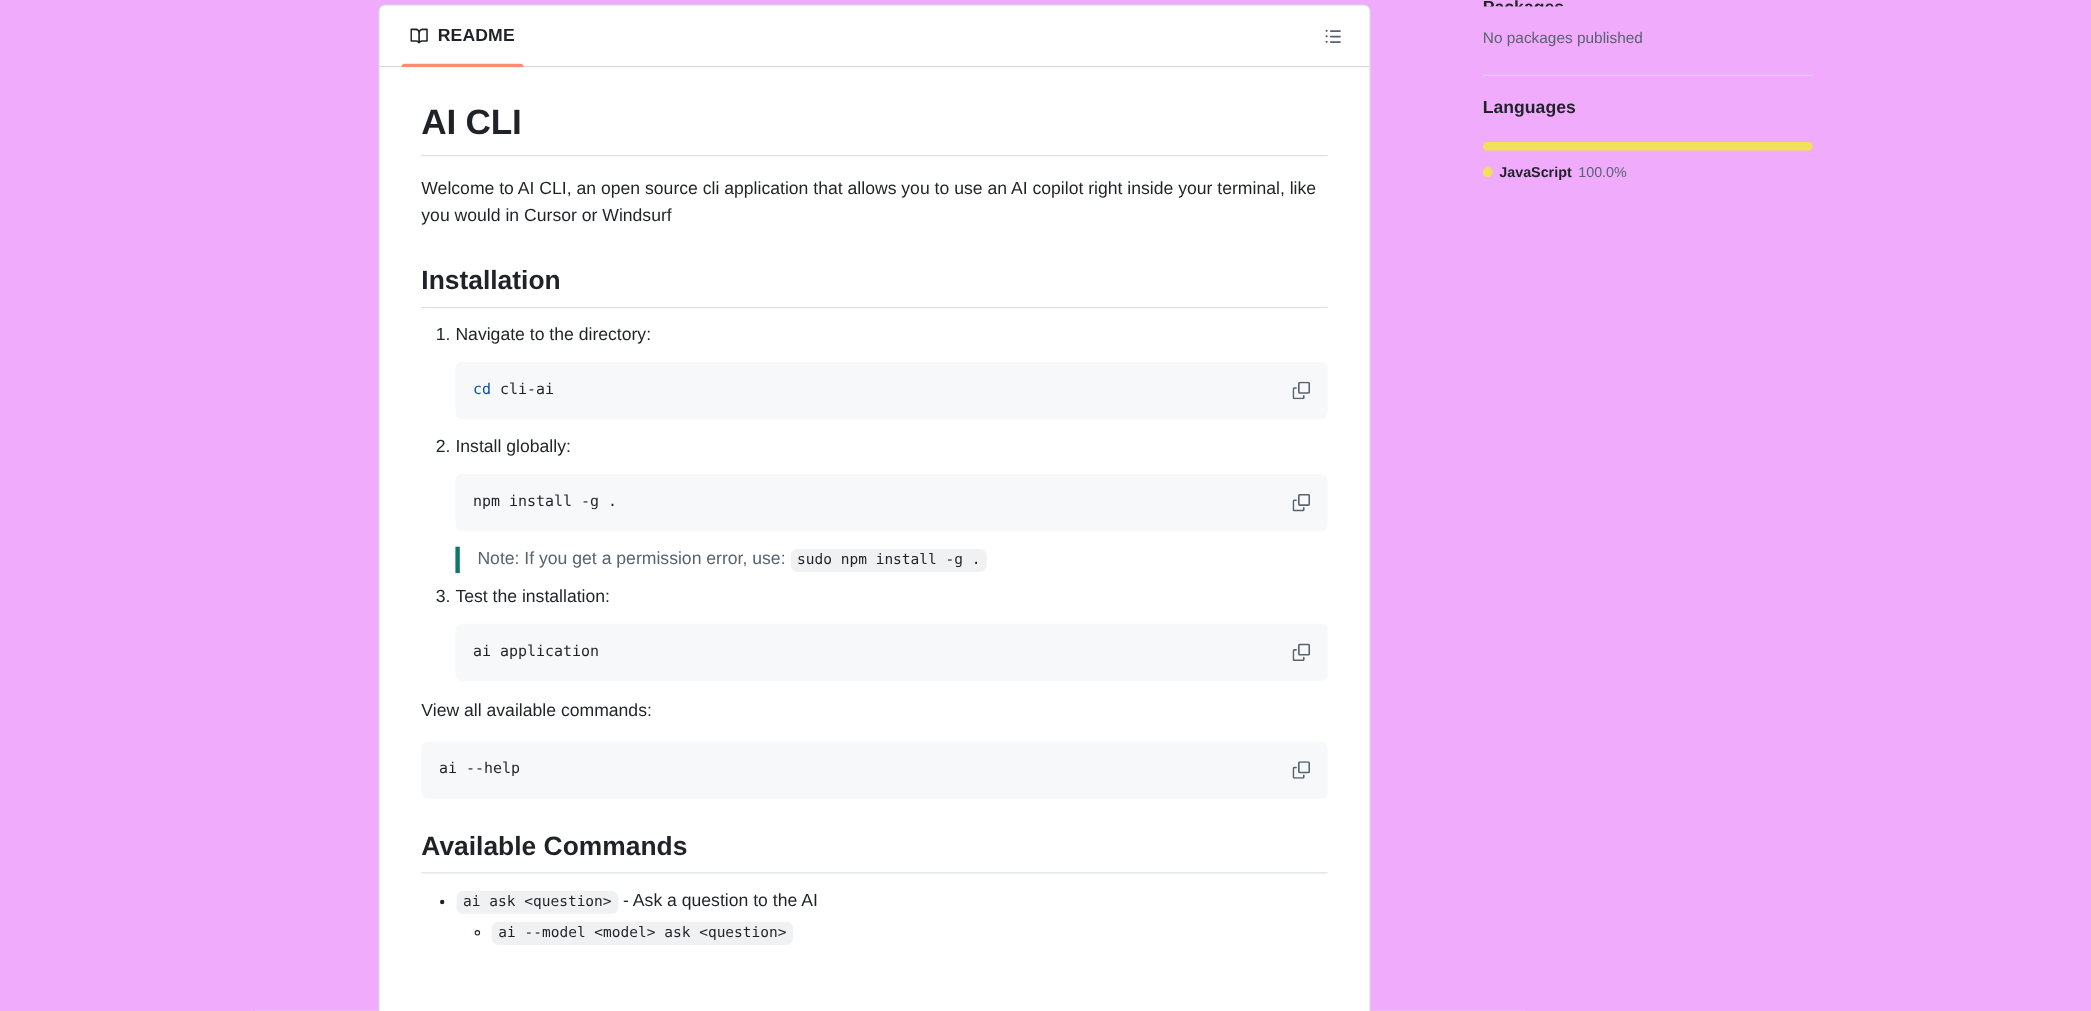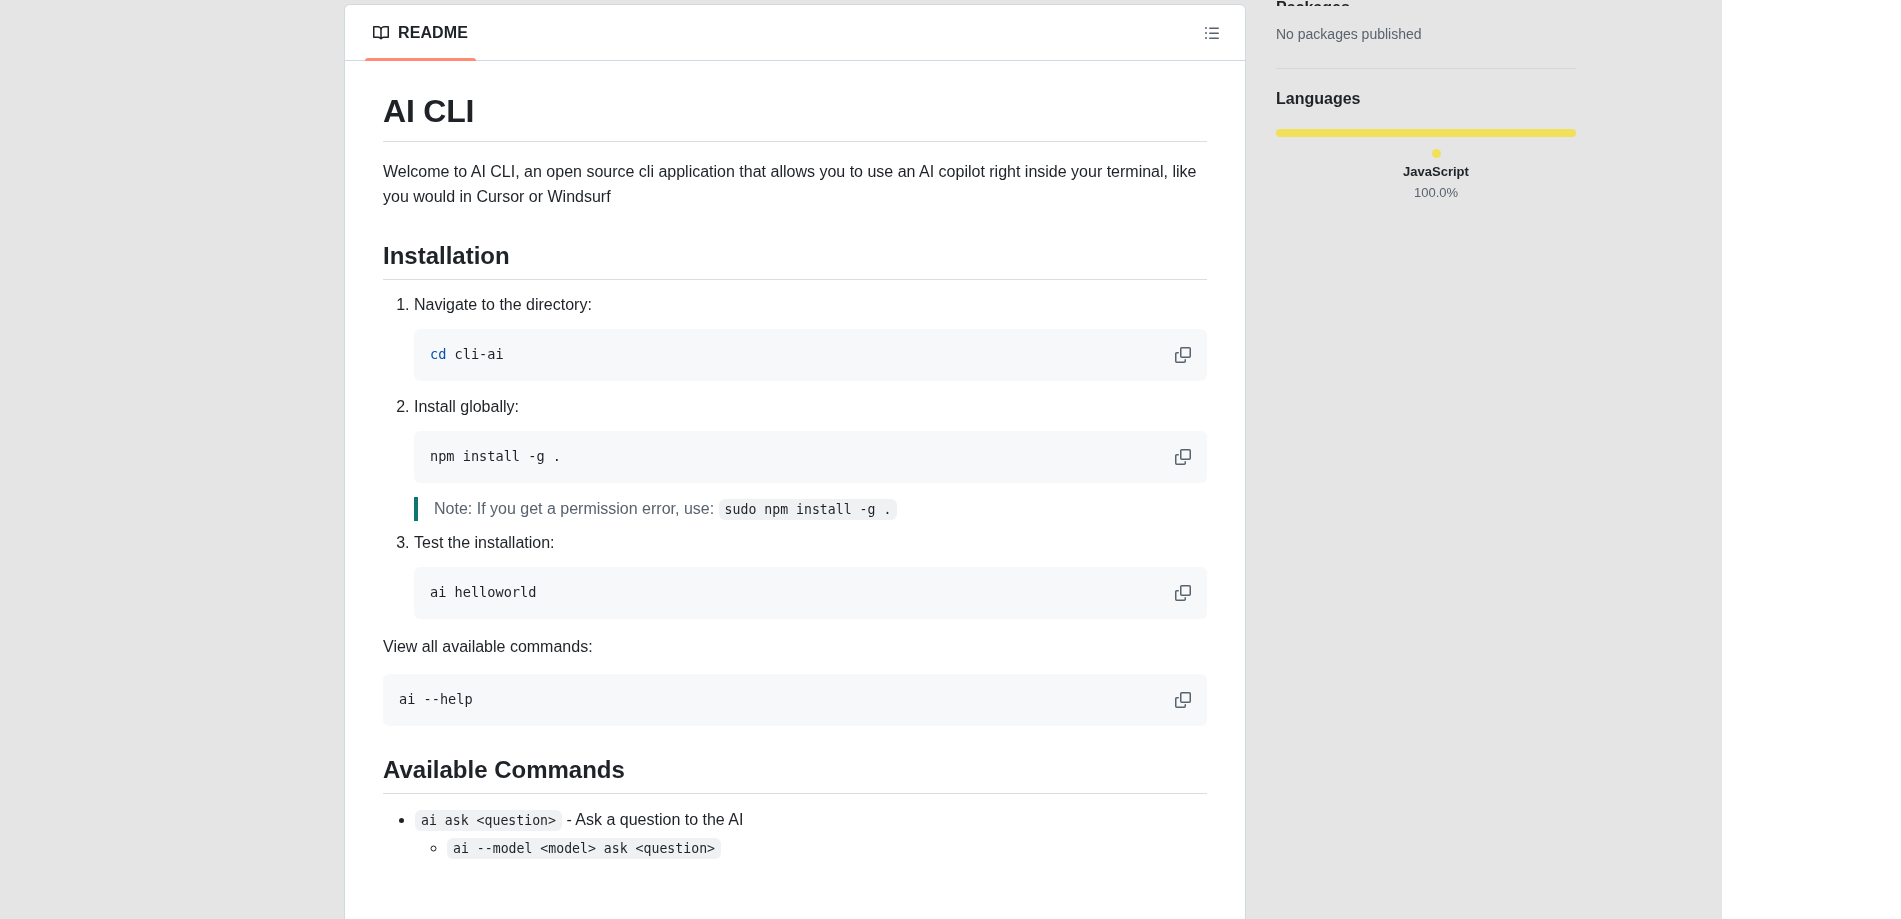--- a/index.html
+++ b/index.html
@@ -5,22 +5,22 @@
   * { box-sizing: border-box; }
   html, body {
     margin: 0; padding: 0;
     width: 1901px; height: 919px;
     background: #ffffff;
     font-family: "Liberation Sans", sans-serif;
     overflow: hidden;
   }
   .page {
     position: relative;
-    width: 1722px; height: 919px;
-    background: #e5e5e5;
+    width: 1901px; height: 919px;
+    background: #f0abfc;
   }
 
   
   .readme-panel {
     position: absolute;
     left: 344px;
     top: 4px;
     width: 902px;
     height: 930px;
     border: 1px solid #d1d9e0;
@@ -163,21 +163,21 @@
     background: rgba(129,139,152,0.12);
     padding: 3px 6px;
     border-radius: 6px;
     color: #1f2328;
     white-space: pre;
   }
 
   
   .sidebar {
     position: absolute;
-    left: 1276px;
+    left: 1348px;
     top: 0;
     width: 320px;
   }
   .sb-heading-cut {
     font-size: 16px;
     font-weight: 600;
     color: #1f2328;
     height: 6px;
     overflow: hidden;
     line-height: 1;
@@ -216,21 +216,20 @@
     display: flex;
     flex-direction: column;
     gap: 4px;
   }
   .lang-item {
     display: flex;
     align-items: center;
     gap: 6px;
     font-size: 13px;
     cursor: pointer;
-    flex-direction: column;
   }
   .lang-dot {
     width: 9px; height: 9px;
     border-radius: 50%;
     display: inline-block;
     flex: none;
   }
   .lang-name {
     font-weight: 600;
     color: #1f2328;
@@ -298,21 +297,21 @@
           </div>
           <blockquote>
             <span>Note: If you get a permission error, use:</span>
             <code class="inline">sudo npm install -g .</code>
           </blockquote>
         </li>
 
         <li>
           <span>Test the installation:</span>
           <div class="codeblock">
-            <code>ai helloworld</code>
+            <code>ai application</code>
             <span class="copy-btn">
               <svg width="16" height="16" viewBox="0 0 16 16" fill="#59636e" aria-hidden="true">
                 <path d="M0 6.75C0 5.784.784 5 1.75 5h1.5a.75.75 0 0 1 0 1.5h-1.5a.25.25 0 0 0-.25.25v7.5c0 .138.112.25.25.25h7.5a.25.25 0 0 0 .25-.25v-1.5a.75.75 0 0 1 1.5 0v1.5A1.75 1.75 0 0 1 9.25 16h-7.5A1.75 1.75 0 0 1 0 14.25Z"></path>
                 <path d="M5 1.75C5 .784 5.784 0 6.75 0h7.5C15.216 0 16 .784 16 1.75v7.5A1.75 1.75 0 0 1 14.25 11h-7.5A1.75 1.75 0 0 1 5 9.25Zm1.75-.25a.25.25 0 0 0-.25.25v7.5c0 .138.112.25.25.25h7.5a.25.25 0 0 0 .25-.25v-7.5a.25.25 0 0 0-.25-.25Z"></path>
               </svg>
             </span>
           </div>
         </li>
 
       </ol>

